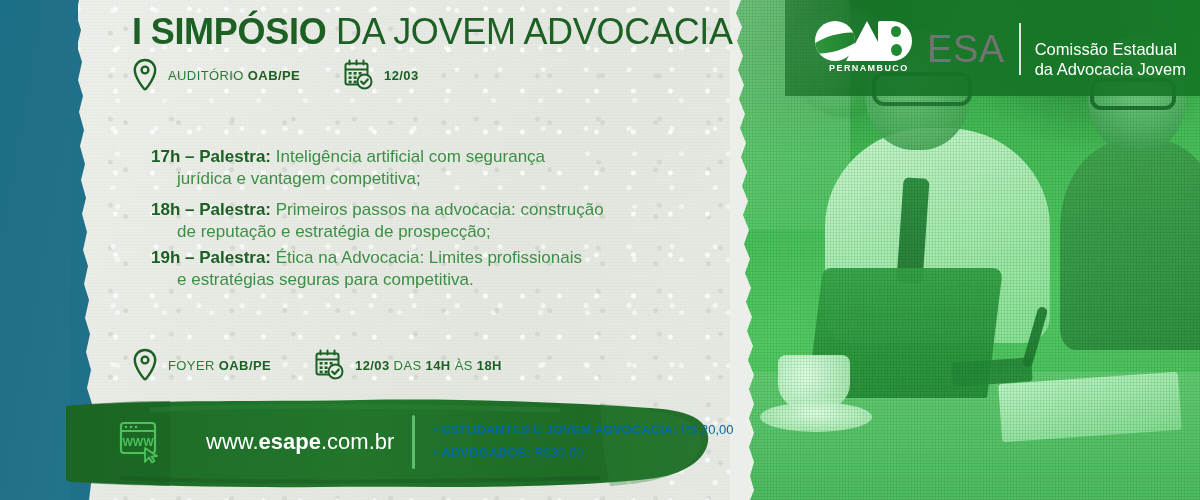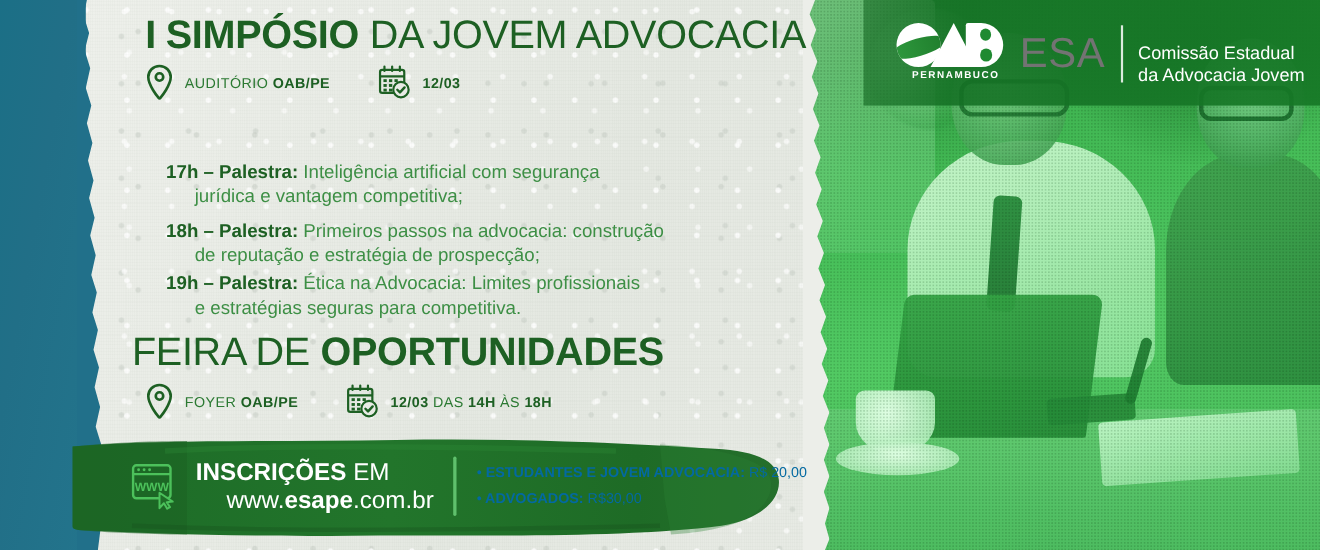--- a/index.html
+++ b/index.html
@@ -368,21 +368,20 @@
       <span class="meta-txt"><b>12/03</b></span>
     </div>
 
 
     <div class="item i17"><b>17h – </b><b>Palestra:</b><span> Inteligência artificial com segurança</span><span class="l2">jurídica e vantagem competitiva;</span></div>
 
     <div class="item i18"><b>18h – </b><b>Palestra:</b><span> Primeiros passos na advocacia: construção</span><span class="l2">de reputação e estratégia de prospecção;</span></div>
 
     <div class="item i19"><b>19h – </b><b>Palestra:</b><span> Ética na Advocacia: Limites profissionais</span><span class="l2">e estratégias seguras para competitiva.</span></div>
 
-    <div class="h2"><span>FEIRA DE </span><b>OPORTUNIDADES</b></div>
 
     <div class="meta-row2">
       <span class="pin">
         <svg width="26" height="34" viewBox="0 0 26 34">
           <path d="M13 2C7.2 2 2.8 6.5 2.8 12.1c0 7.3 8.3 17.6 9.4 18.9.4.5 1.2.5 1.6 0
                    1.1-1.3 9.4-11.6 9.4-18.9C23.2 6.5 18.8 2 13 2z" fill="none" stroke="#1d6023" stroke-width="2.4"></path>
           <circle cx="13" cy="12" r="3.4" fill="none" stroke="#1d6023" stroke-width="2.4"></circle>
         </svg>
       </span>
       <span class="meta-txt"><span>FOYER </span><b>OAB/PE</b></span>
@@ -435,21 +434,20 @@
           <path d="M3 11h34" stroke="#4cc15b" stroke-width="2.2"></path>
           <circle cx="8" cy="7" r="1.3" fill="#4cc15b"></circle>
           <circle cx="13" cy="7" r="1.3" fill="#4cc15b"></circle>
           <circle cx="18" cy="7" r="1.3" fill="#4cc15b"></circle>
           <text x="20" y="26" font-family="Liberation Sans, sans-serif" font-size="11" font-weight="bold" fill="#4cc15b" text-anchor="middle">WWW</text>
           <path d="M27 28 L27 42 L31 37.5 L34 42.5 L36.5 41 L33.6 36.6 L39 36 Z" fill="#1f6d28" stroke="#4cc15b" stroke-width="1.8" stroke-linejoin="round"></path>
         </svg>
       </span>
 
       <span class="insc">
-        <span class="r1"><b>INSCRIÇÕES</b><span> EM</span></span>
         <span class="r2" style="display:block"><span>www.</span><b>esape</b><span>.com.br</span></span>
       </span>
 
       <span class="vdiv"></span>
 
       <span class="prices">
         <span style="display:block"><span>•</span><b> ESTUDANTES E JOVEM ADVOCACIA:</b><span> R$ 20,00</span></span>
         <span style="display:block"><span>•</span><b> ADVOGADOS:</b><span> R$30,00</span></span>
       </span>
     </div>

